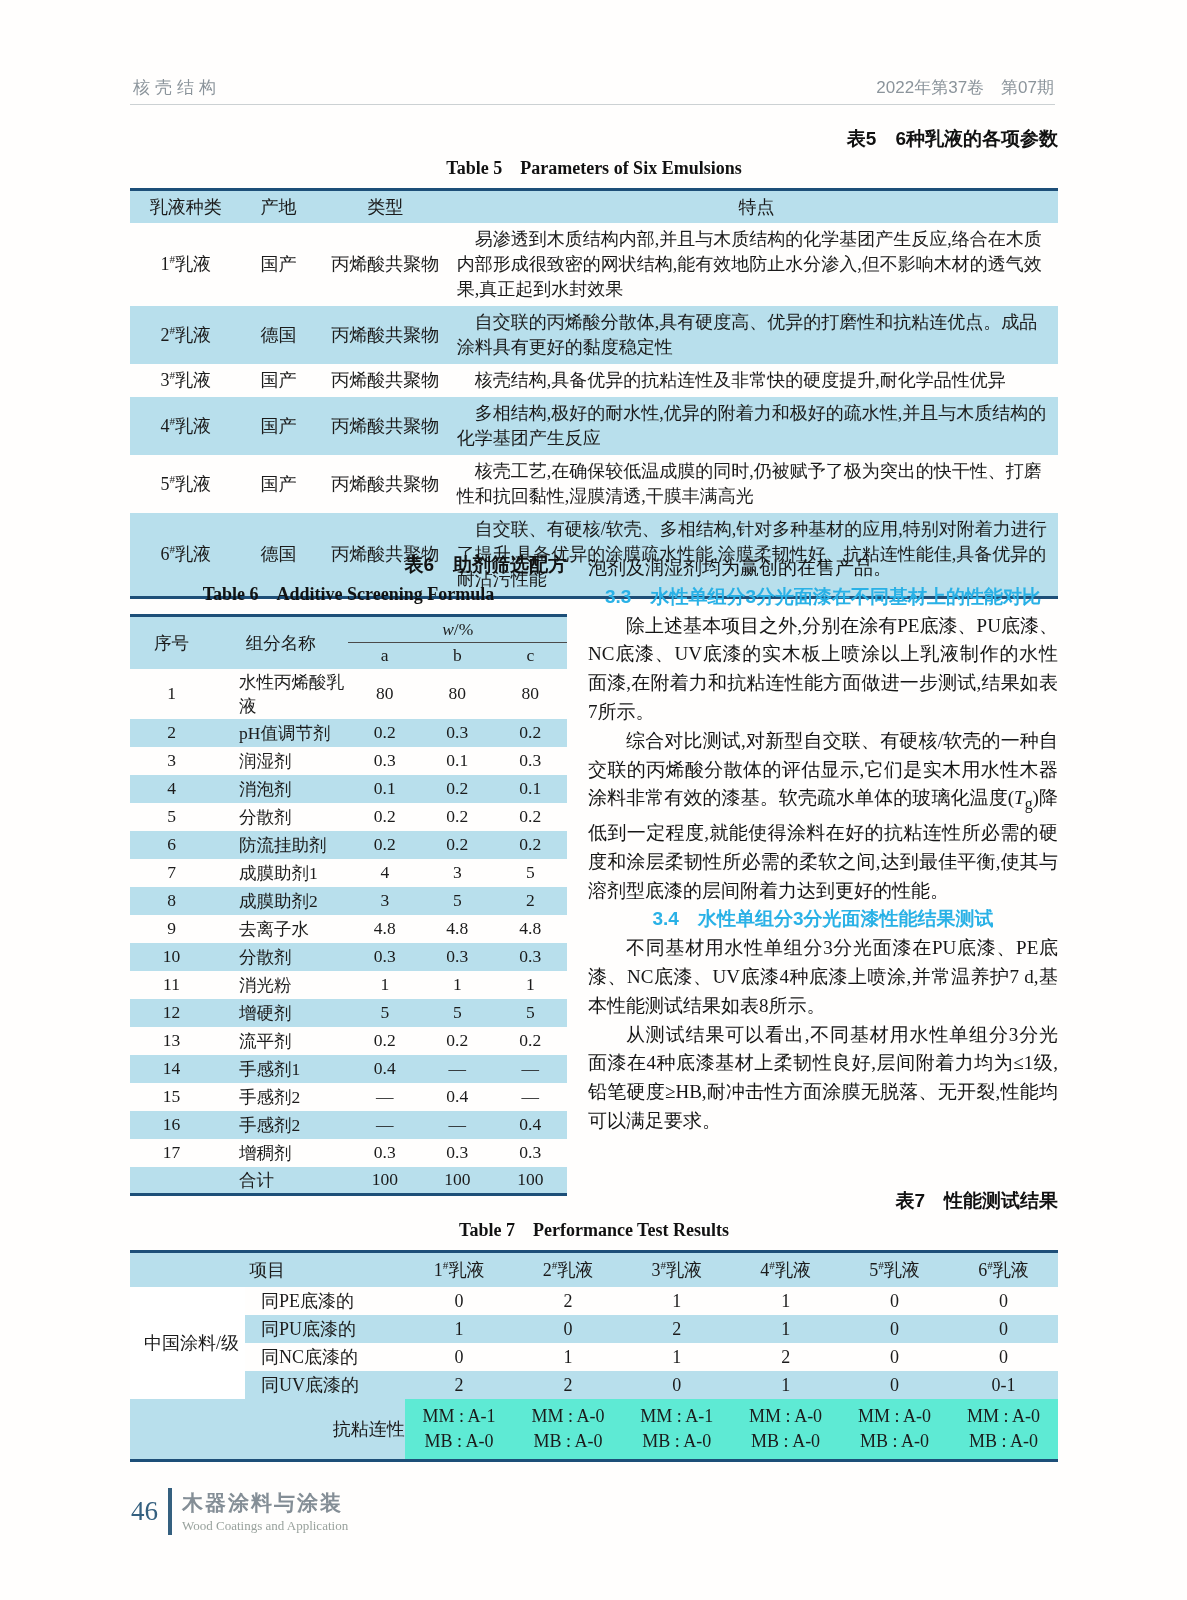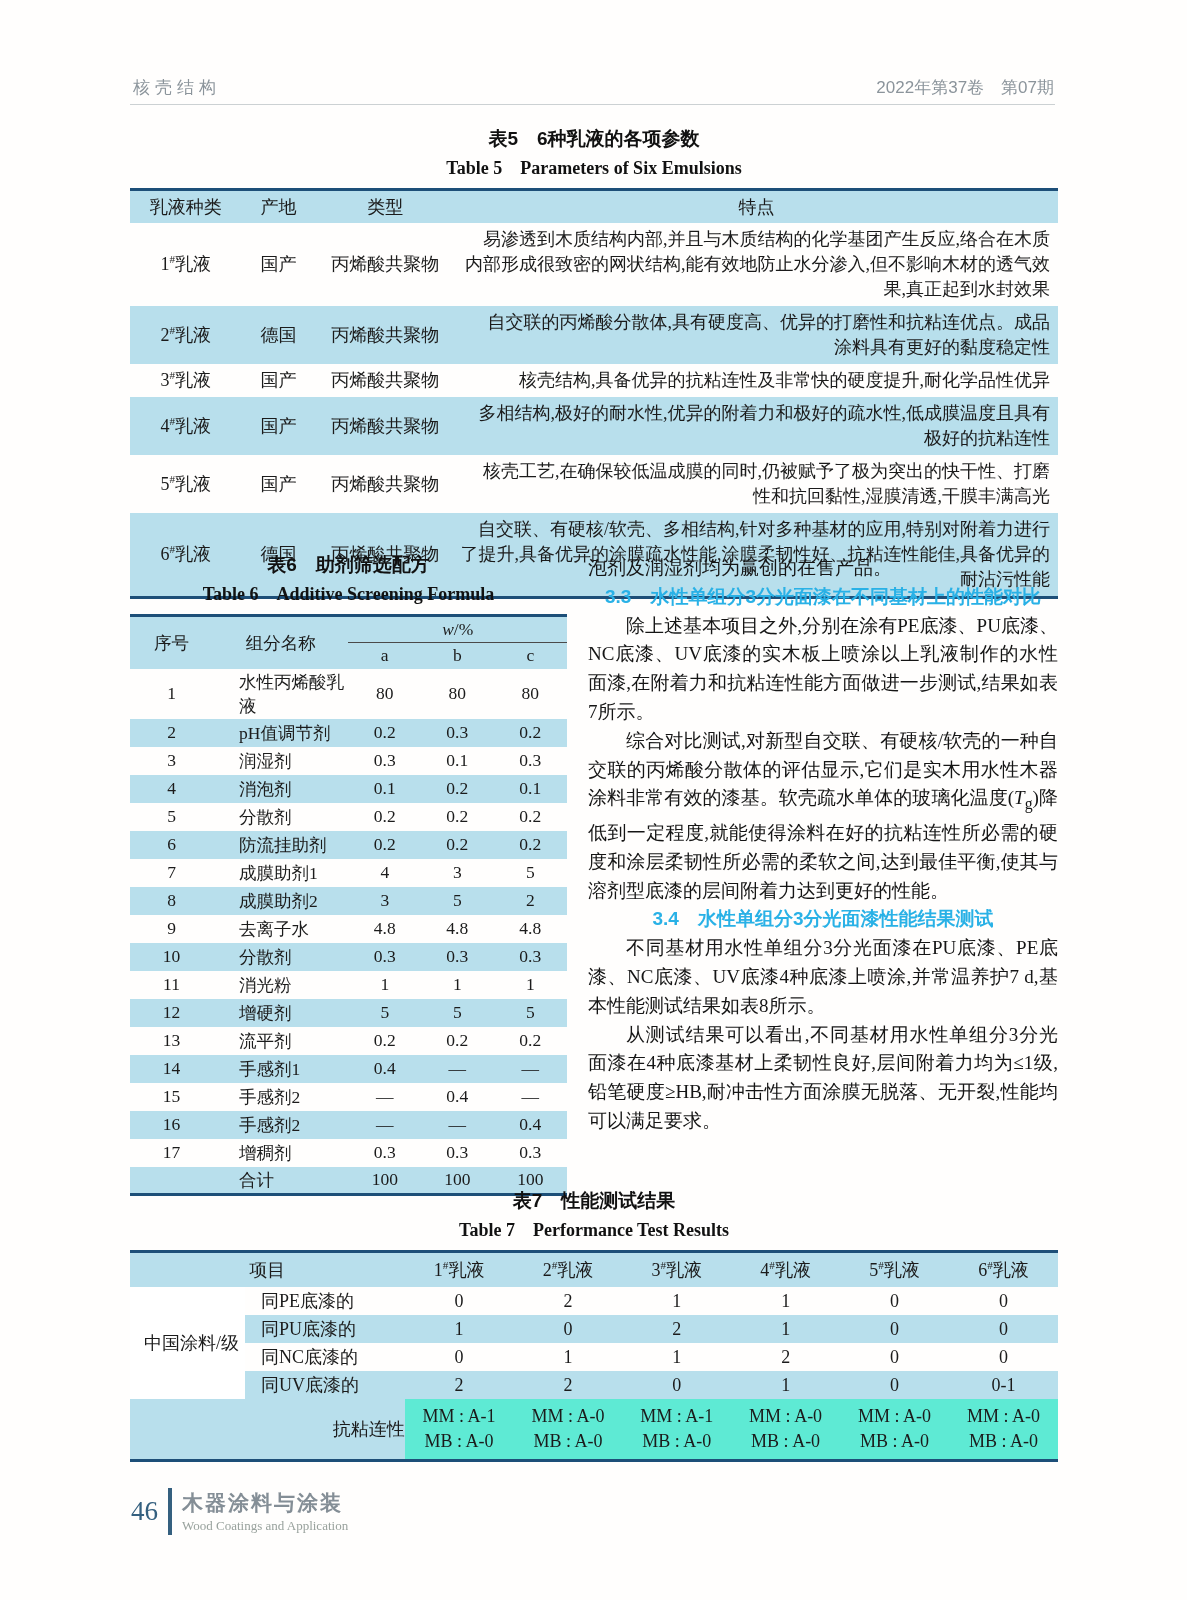--- a/index.html
+++ b/index.html
@@ -21,32 +21,32 @@
   .pg-header{
     position:absolute;left:133px;right:133px;top:76px;
     display:flex;justify-content:space-between;align-items:baseline;
     font-family:"Liberation Sans","DejaVu Sans",sans-serif;
     font-size:17px;color:#8b949b;
   }
   .pg-header .jn{letter-spacing:5px;}
   .header-rule{position:absolute;left:130px;right:132px;top:104px;border-top:1px solid #ccd1d3;}
 
   
-  .tcap-cn{text-align:center;font-family:"Liberation Sans","DejaVu Sans",sans-serif;font-weight:bold;font-size:19px;color:#111;}
+  .tcap-cn{text-align:right;font-family:"Liberation Sans","DejaVu Sans",sans-serif;font-weight:bold;font-size:19px;color:#111;}
   .tcap-en{text-align:center;font-family:"Liberation Serif","DejaVu Serif",serif;font-weight:bold;font-size:18px;color:#111;margin-top:4px;margin-bottom:8px;}
 
   table{width:100%;border-collapse:collapse;}
   sup{font-size:0.62em;line-height:0;}
 
   
   .t5-block{position:absolute;left:130px;top:126px;width:928px;}
   .t5{border-top:3px solid var(--border);border-bottom:3px solid var(--border);font-size:18px;}
   .t5 th{background:var(--band);font-weight:normal;padding:4px 2px;}
   .t5 td{padding:4px 2px;text-align:center;line-height:25px;vertical-align:middle;}
-  .t5 td.feat{text-align:right;text-indent:1em;padding-right:8px;}
+  .t5 td.feat{text-align:left;text-indent:1em;padding-right:8px;}
   .t5 tr.alt td{background:var(--band);}
 
   
   .t6-block{position:absolute;left:130px;top:552px;width:437px;}
   .t6{border-top:3px solid var(--border);border-bottom:3px solid var(--border);font-size:17.5px;}
   .t6 th{background:var(--band);font-weight:normal;padding:2px 0;height:26px;}
   .t6 th.wcell{border-bottom:1px solid #4a4a4a;}
   .t6 td{padding:1px 0;text-align:center;height:28px;}
   .t6 td.nm{text-align:left;padding-left:26px;}
   .t6 tr.alt td{background:var(--band);}
@@ -126,21 +126,21 @@
           <tr>
             <td>3<sup>#</sup>乳液</td>
             <td>国产</td>
             <td>丙烯酸共聚物</td>
             <td class="feat">核壳结构,具备优异的抗粘连性及非常快的硬度提升,耐化学品性优异</td>
           </tr>
           <tr class="alt">
             <td>4<sup>#</sup>乳液</td>
             <td>国产</td>
             <td>丙烯酸共聚物</td>
-            <td class="feat">多相结构,极好的耐水性,优异的附着力和极好的疏水性,低成膜温度且具有极好的抗粘连性</td>
+            <td class="feat">多相结构,极好的耐水性,优异的附着力和极好的疏水性,并且与木质结构的化学基团产生反应</td>
           </tr>
           <tr>
             <td>5<sup>#</sup>乳液</td>
             <td>国产</td>
             <td>丙烯酸共聚物</td>
             <td class="feat">核壳工艺,在确保较低温成膜的同时,仍被赋予了极为突出的快干性、打磨性和抗回黏性,湿膜清透,干膜丰满高光</td>
           </tr>
           <tr class="alt">
             <td>6<sup>#</sup>乳液</td>
             <td>德国</td>

